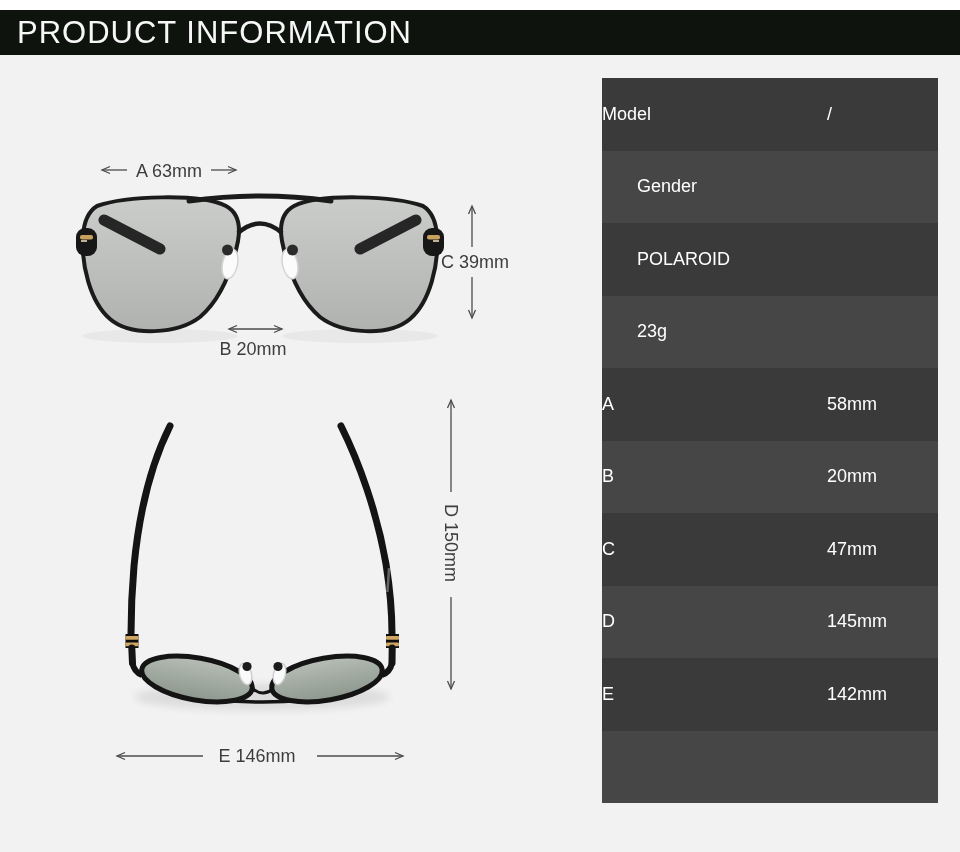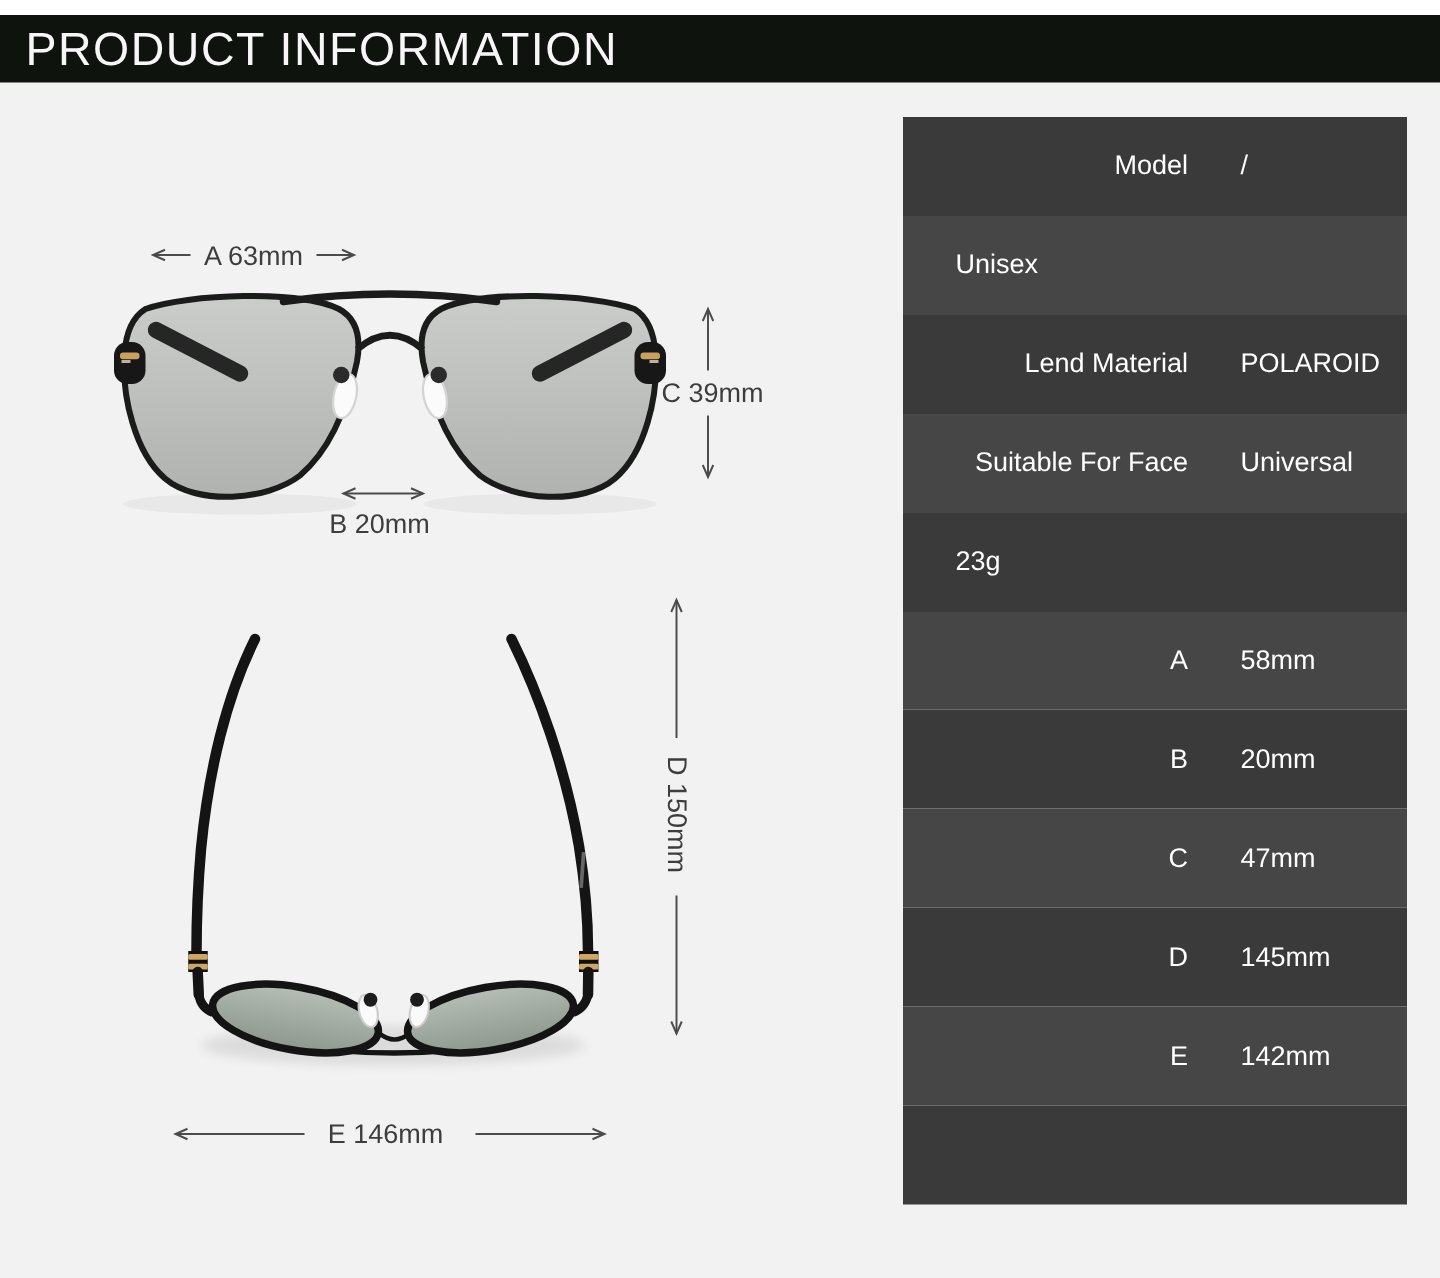--- a/index.html
+++ b/index.html
@@ -19,21 +19,21 @@
   }
   .diagram-svg{position:absolute;left:0;top:0;}
   .dim-text{font-size:18px;fill:#3d3d3d;font-family:"Liberation Sans",sans-serif;}
   .spec-table{
     position:absolute;left:602px;top:78px;width:336px;height:725px;
     display:flex;flex-direction:column;font-size:18px;color:#ffffff;
   }
   .spec-row{flex:1;display:flex;align-items:center;}
   .spec-row:nth-child(odd){background:#3a3a3a;}
   .spec-row:nth-child(even){background:#464646;}
-  .spec-label{width:190px;text-align:right;}
+  .spec-label{width:190px;text-align:left;}
   .spec-value{flex:1;padding-left:35px;text-align:left;}
 </style>
 </head>
 <body>
 
 <div class="content-bg"></div>
 
 <div class="header-bar">
   <span class="header-title">PRODUCT INFORMATION</span>
 </div>
@@ -149,29 +149,24 @@
   <text class="dim-text" x="451" y="543" dy="6" text-anchor="middle" transform="rotate(90 451 543)">D 150mm</text>
   <text class="dim-text" x="257" y="762" text-anchor="middle">E 146mm</text>
 </svg>
 
 <div class="spec-table">
   <div class="spec-row">
     <div class="spec-label">Model</div>
     <div class="spec-value">/</div>
   </div>
   <div class="spec-row">
-    <div class="spec-value">Unisex</div>
+    <div class="spec-value">Gender</div>
   </div>
   <div class="spec-row">
-    <div class="spec-label">Lend Material</div>
     <div class="spec-value">POLAROID</div>
-  </div>
-  <div class="spec-row">
-    <div class="spec-label">Suitable For Face</div>
-    <div class="spec-value">Universal</div>
   </div>
   <div class="spec-row">
     <div class="spec-value">23g</div>
   </div>
   <div class="spec-row">
     <div class="spec-label">A</div>
     <div class="spec-value">58mm</div>
   </div>
   <div class="spec-row">
     <div class="spec-label">B</div>

